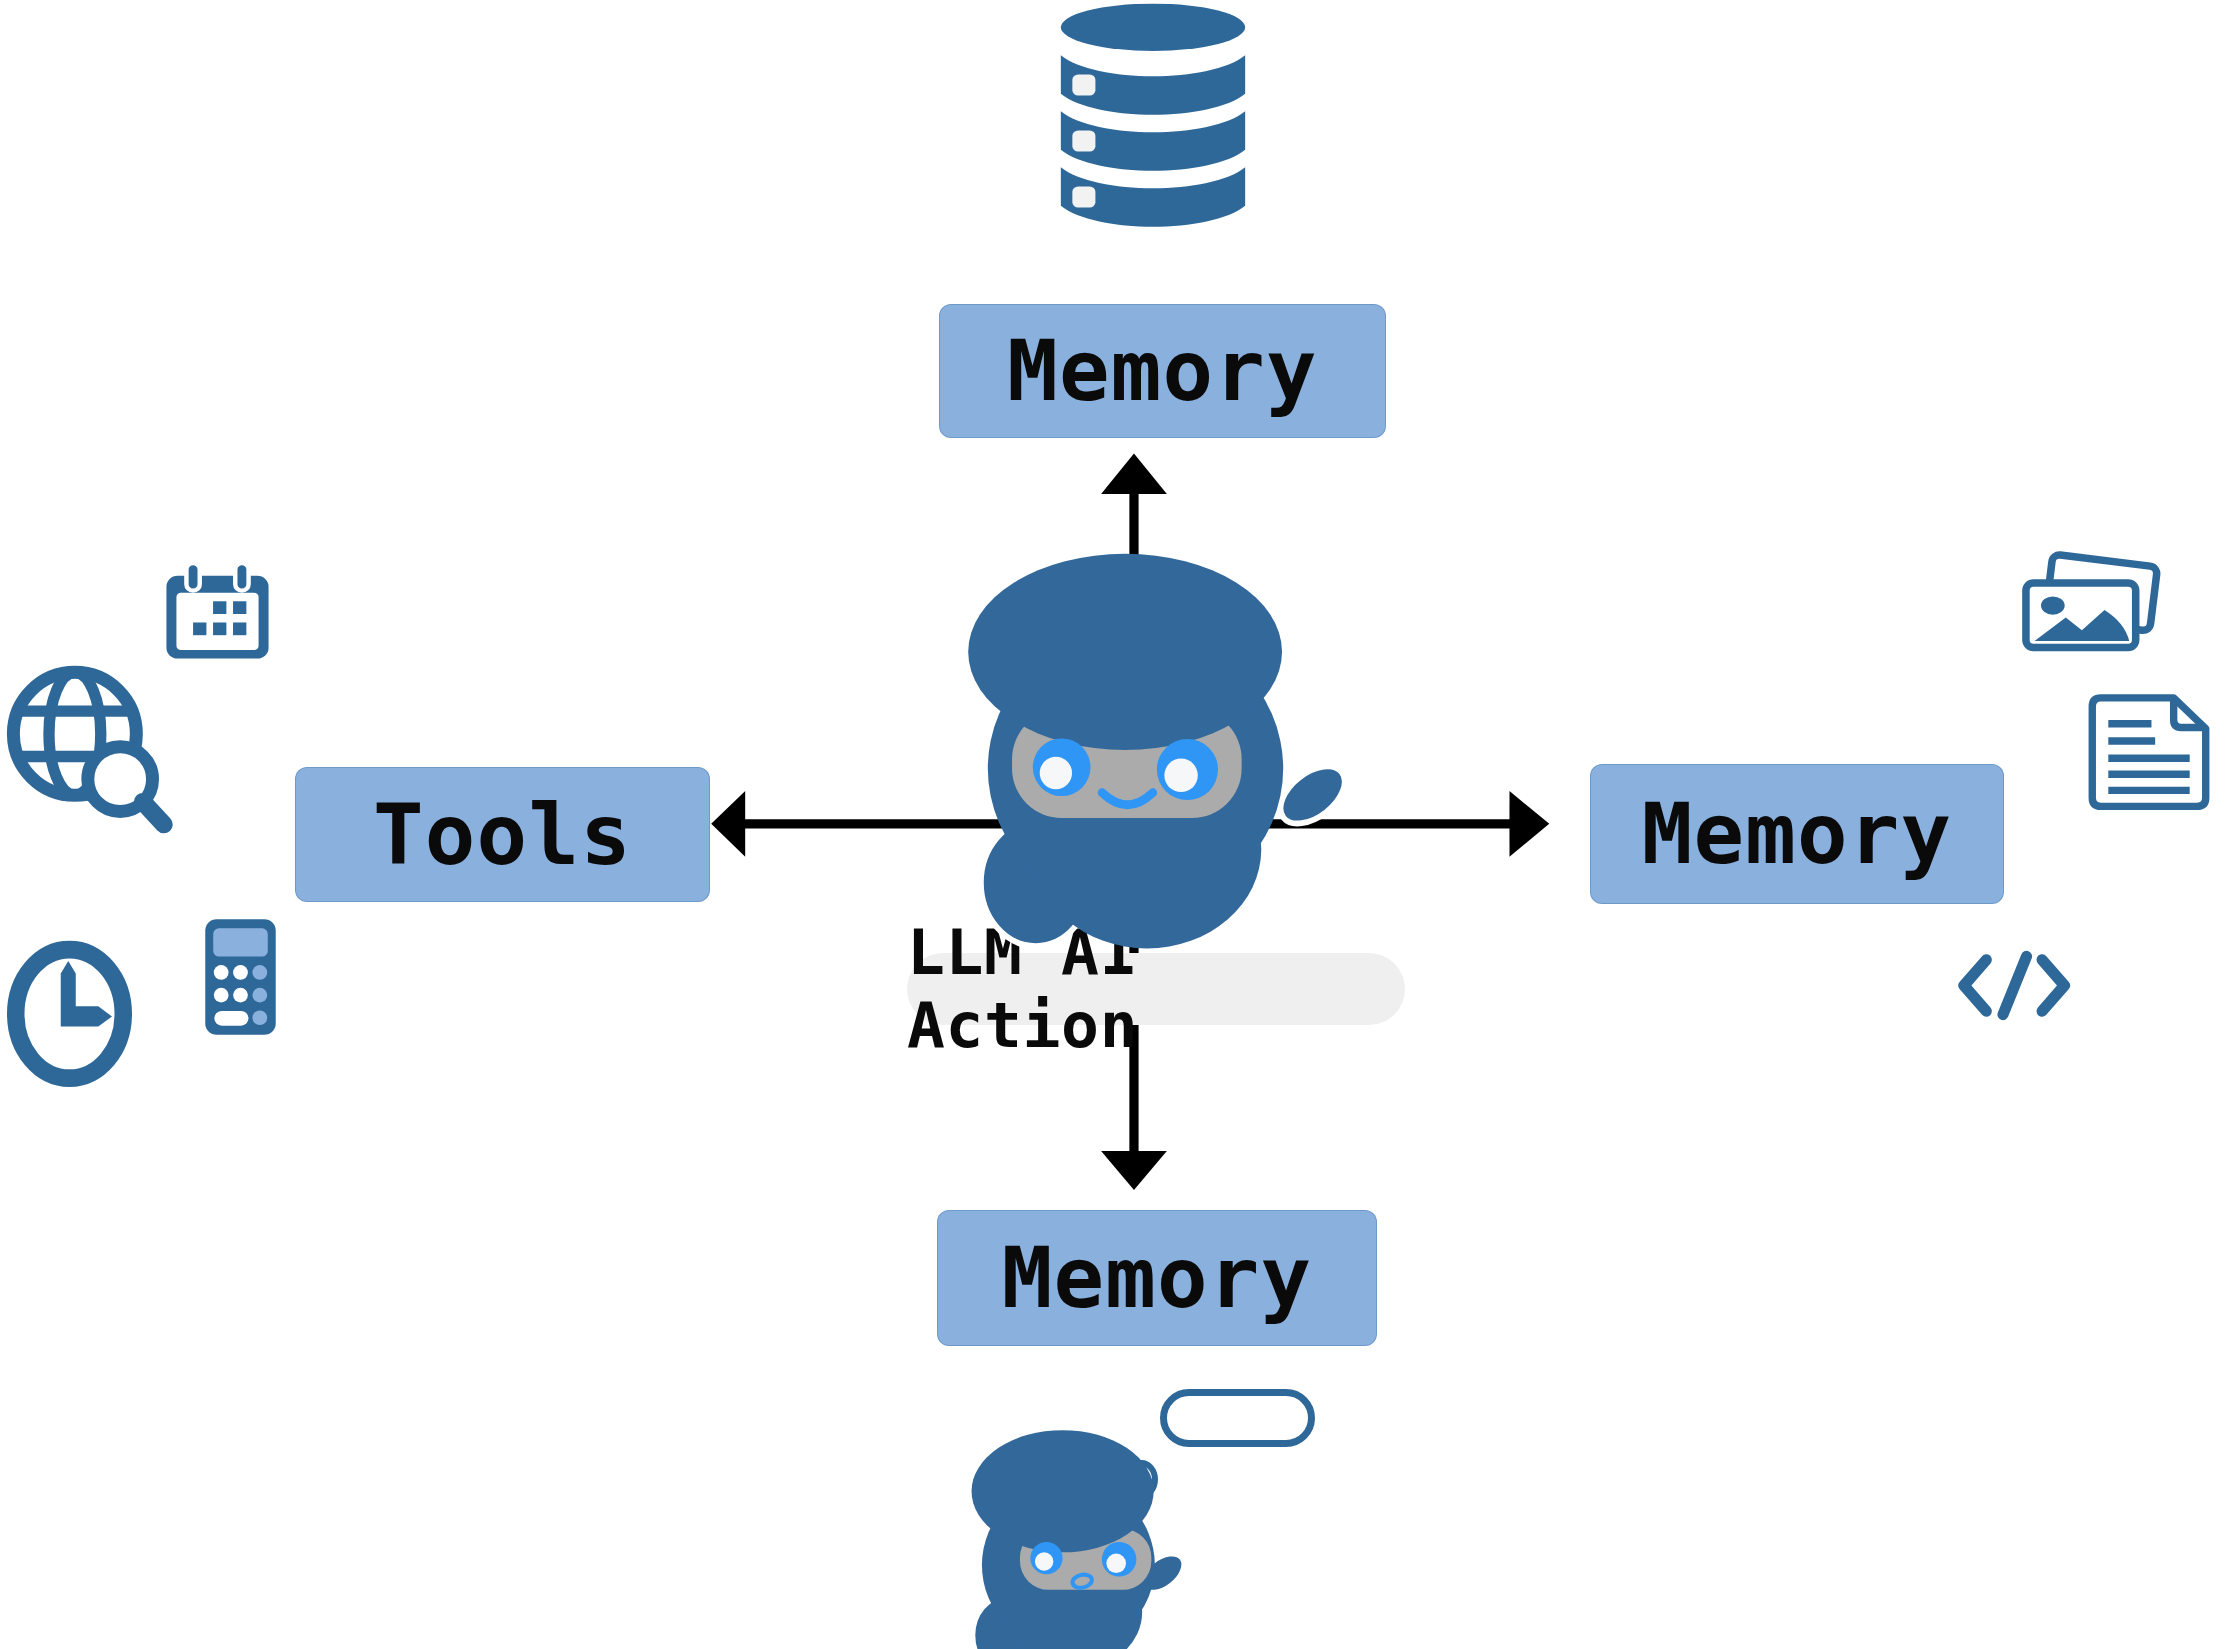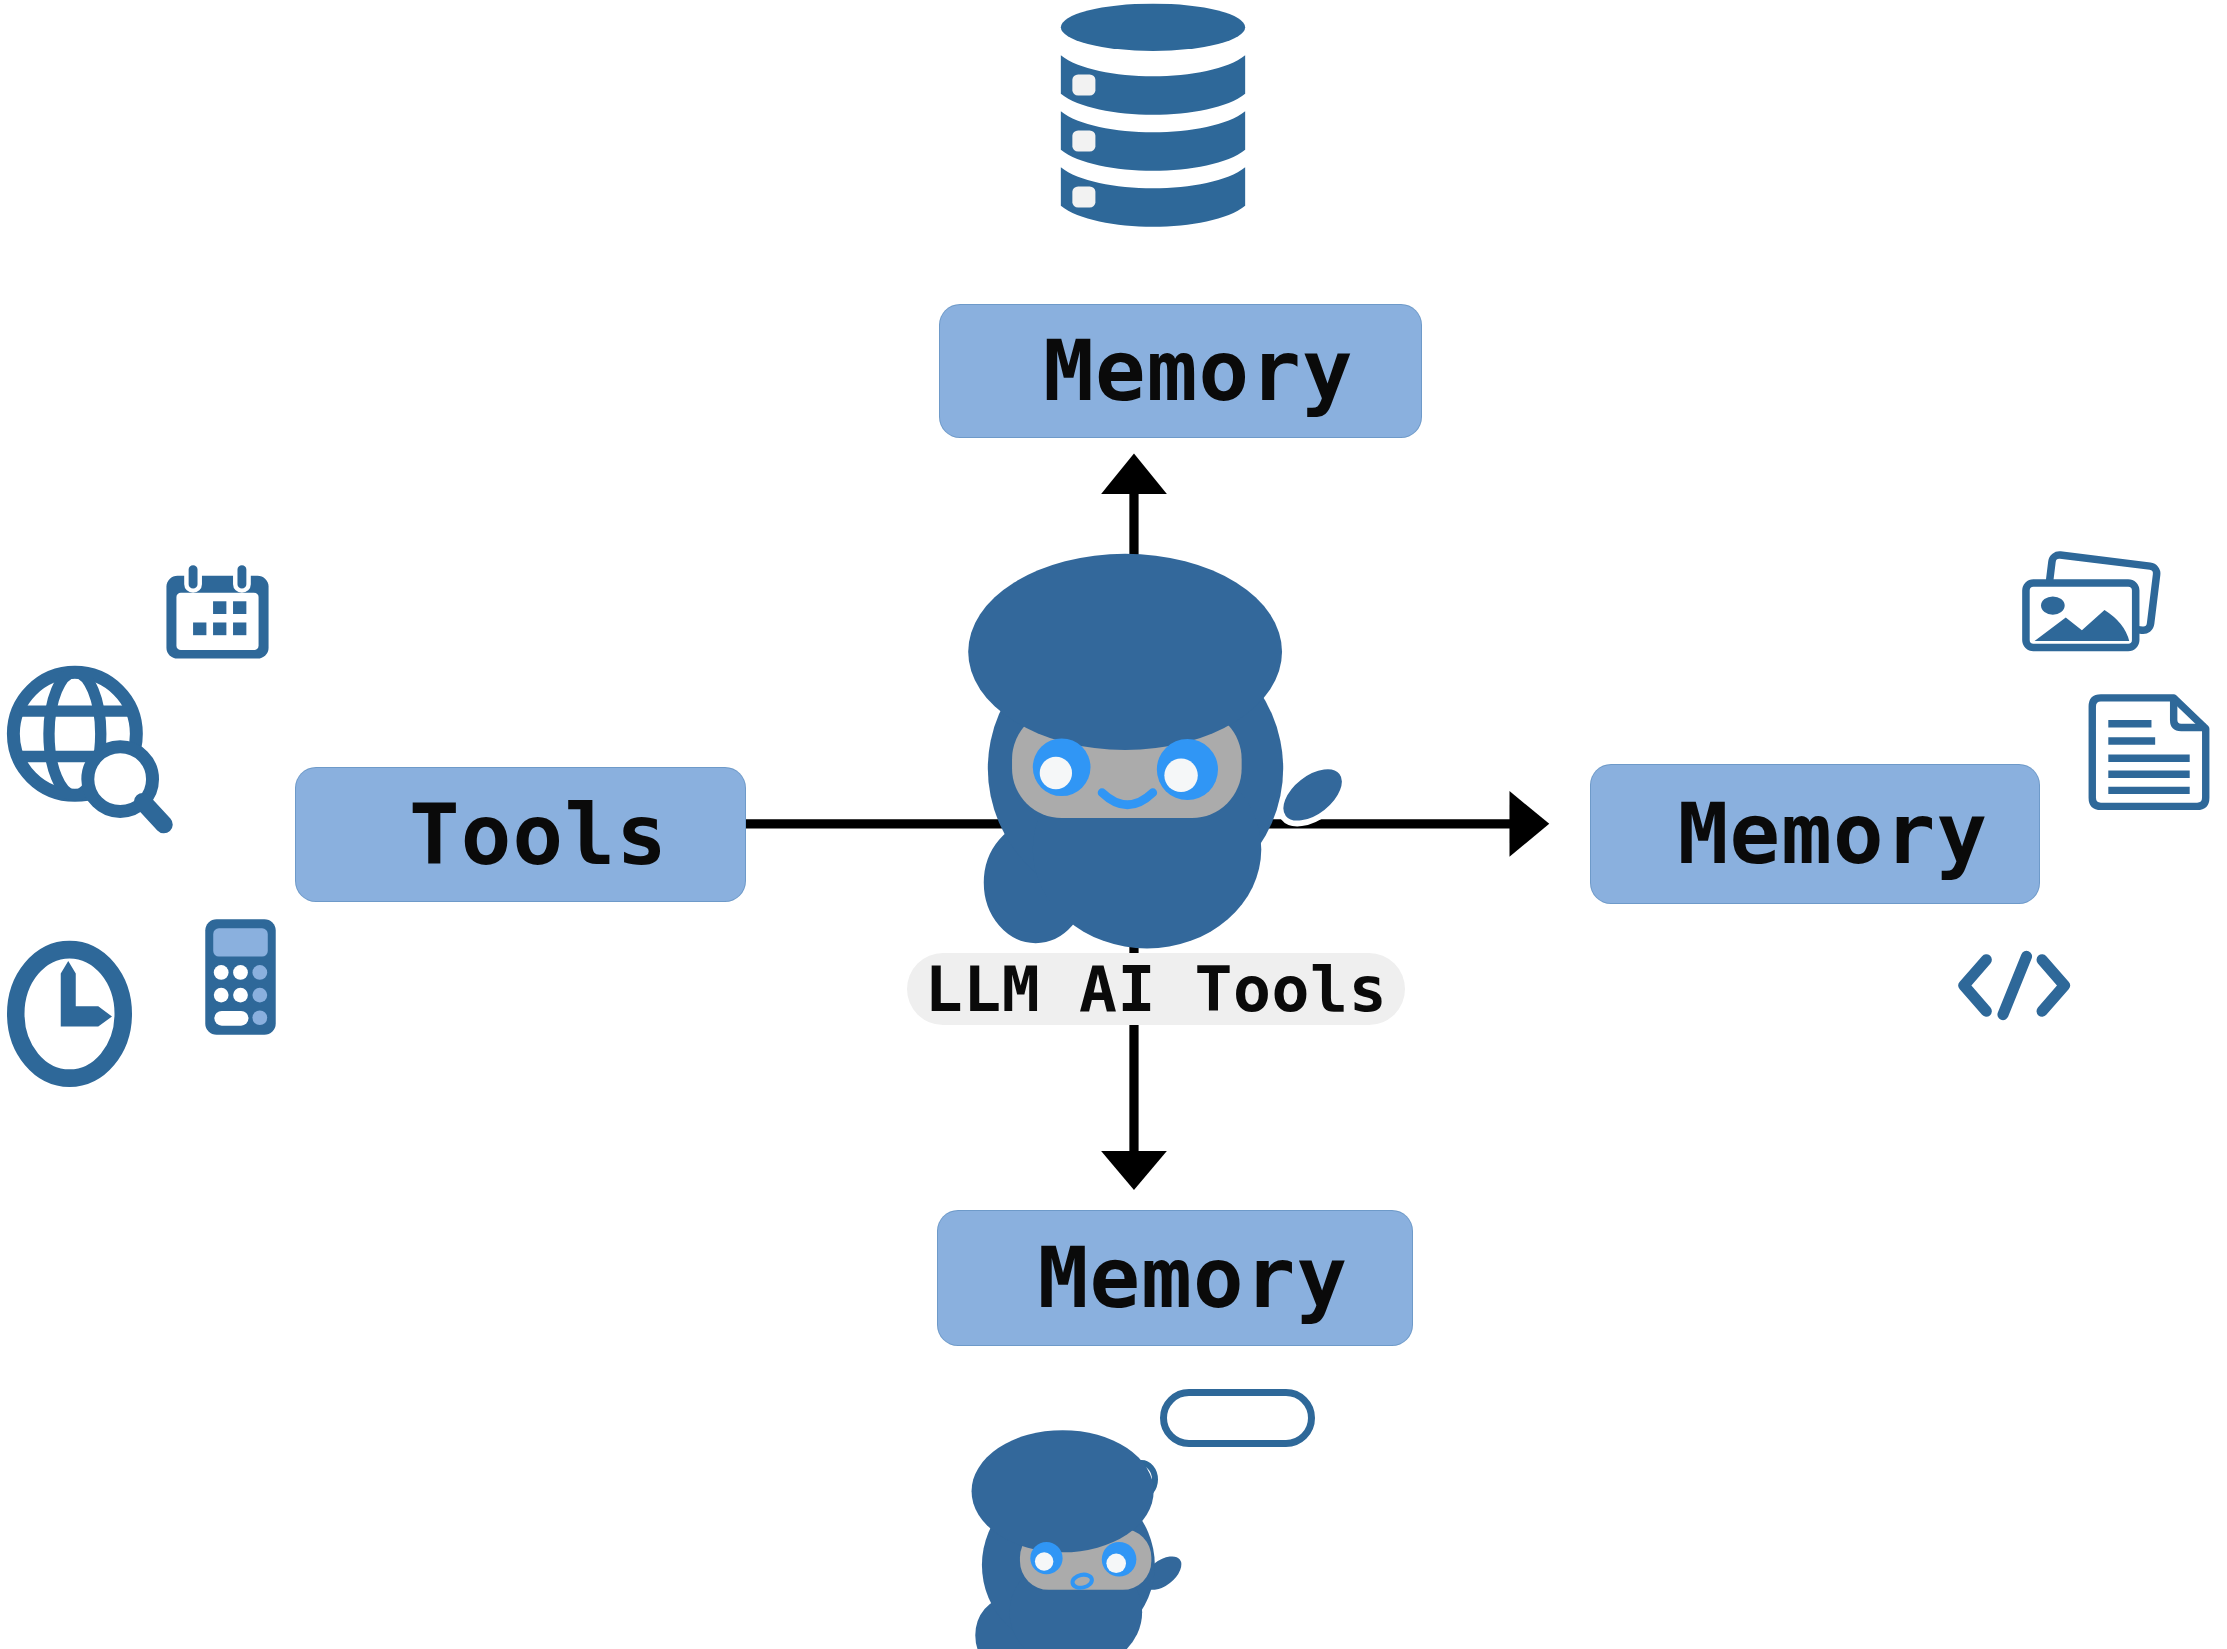--- a/index.html
+++ b/index.html
@@ -17,22 +17,22 @@
     position:relative;width:2227px;height:1650px;background:#fff;overflow:hidden;
     font-family:"DejaVu Sans Mono","Liberation Mono",monospace;
   }
   svg.icon{position:absolute;overflow:visible;}
   .arrows{position:absolute;left:0;top:0;z-index:1;}
   .arrows line{stroke:#000;stroke-width:16px;}
   .arrows polygon{fill:#000;}
   .pill{
     position:absolute;z-index:2;background:var(--pill);
     border:1.7px solid rgba(46,104,153,.30);
-    border-radius:21px;display:flex;align-items:center;justify-content:center;
-    color:var(--ink);font-weight:700;font-size:84px;letter-spacing:1.2px;padding-left:36px;
+    border-radius:12px;display:flex;align-items:center;justify-content:center;
+    color:var(--ink);font-weight:700;font-size:84px;letter-spacing:1.2px;
   }
   .agent-label{
     position:absolute;z-index:2;background:var(--labelbg);border-radius:36px;
     display:flex;align-items:center;justify-content:center;
     color:var(--ink);font-weight:700;font-size:63px;letter-spacing:0.6px;
   }
   .bubble{
     position:absolute;z-index:2;background:#fff;border-style:solid;border-color:var(--icon);
     box-sizing:border-box;
   }
@@ -72,21 +72,21 @@
     <rect x="8" y="42" width="12" height="12" rx="3" fill="#f2f2f2"></rect>
     <rect x="8" y="74" width="12" height="12" rx="3" fill="#f2f2f2"></rect>
     <rect x="8" y="106" width="12" height="12" rx="3" fill="#f2f2f2"></rect>
   </svg>
 
   <div class="pill" style="left:939px;top:304px;width:445px;height:132px;">Memory</div>
   <div class="pill" style="left:295px;top:767px;width:413px;height:133px;">Tools</div>
   <div class="pill" style="left:1590px;top:764px;width:412px;height:138px;">Memory</div>
   <div class="pill" style="left:937px;top:1210px;width:438px;height:134px;">Memory</div>
 
-  <div class="agent-label" style="left:907px;top:953px;width:498px;height:72px;">LLM AI Tools</div>
+  <div class="agent-label" style="left:907px;top:953px;width:498px;height:72px;">LLM AI Action</div>
 
   <svg class="icon robot" style="left:975px;top:623px;" width="381" height="330" viewBox="0 0 660 572">
     <ellipse cx="105" cy="450" rx="95" ry="110" fill="var(--hood)" stroke="#fff" stroke-width="10"></ellipse>
     <ellipse cx="585" cy="298" rx="64" ry="38" fill="var(--hood)" stroke="#fff" stroke-width="10" transform="rotate(-38 585 298)"></ellipse>
     <ellipse cx="278" cy="252" rx="256" ry="246" fill="var(--hood)"></ellipse>
     <ellipse cx="298" cy="392" rx="198" ry="172" fill="var(--hood)"></ellipse>
     <rect x="64" y="150" width="398" height="188" rx="86" fill="var(--visor)"></rect>
     <ellipse cx="260" cy="50" rx="272" ry="170" fill="var(--hood)"></ellipse>
     <circle cx="150" cy="250" r="50" fill="var(--eye)"></circle>
     <circle cx="140" cy="260" r="28" fill="var(--pupil)"></circle>

